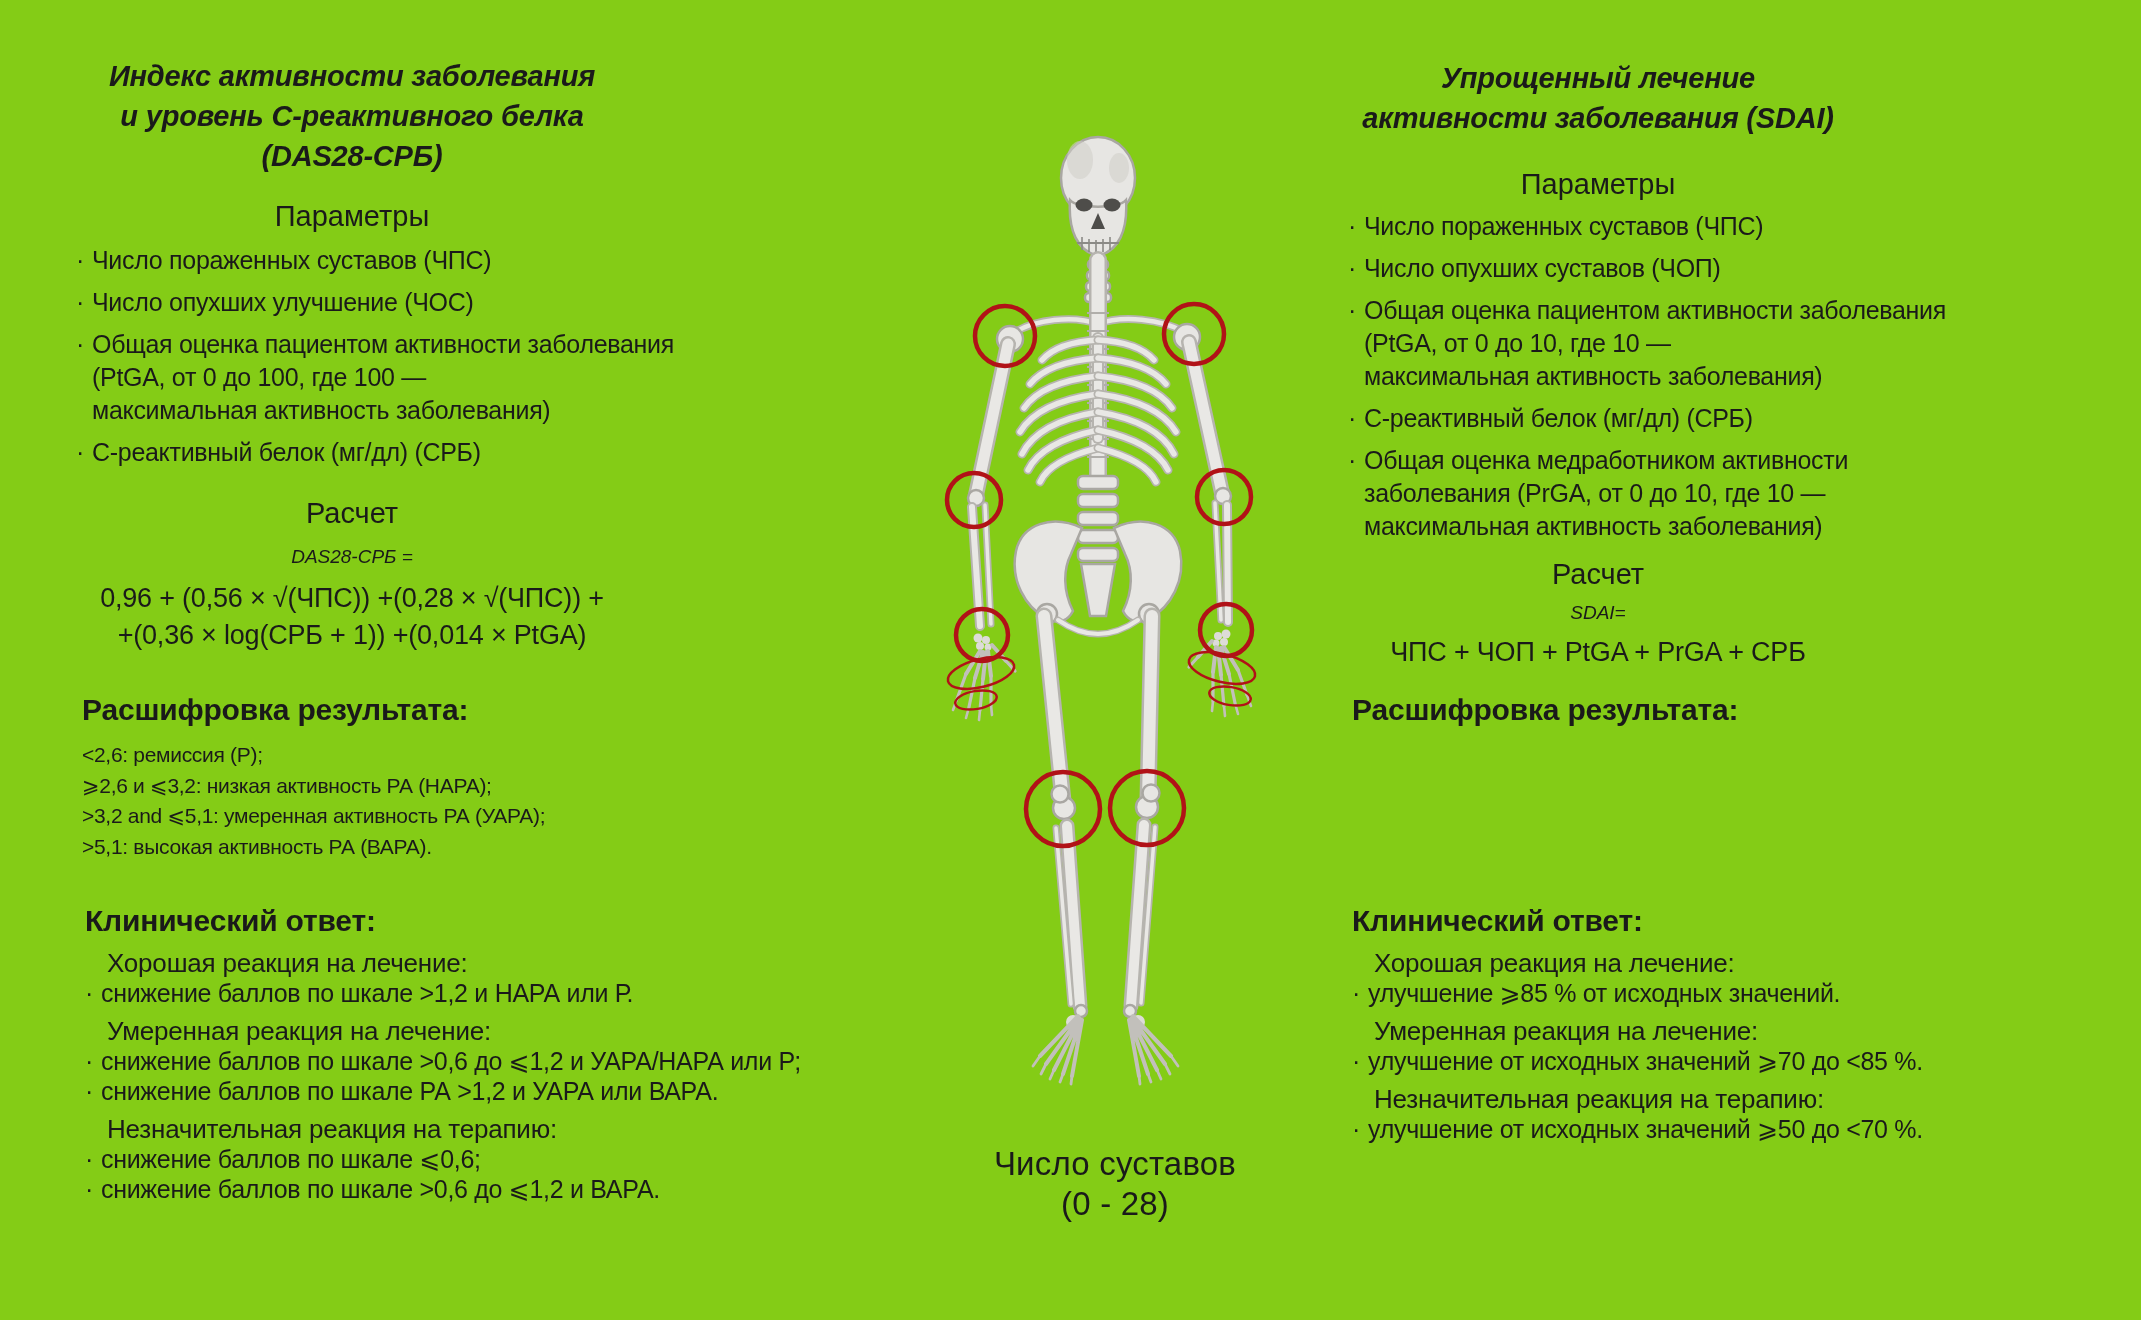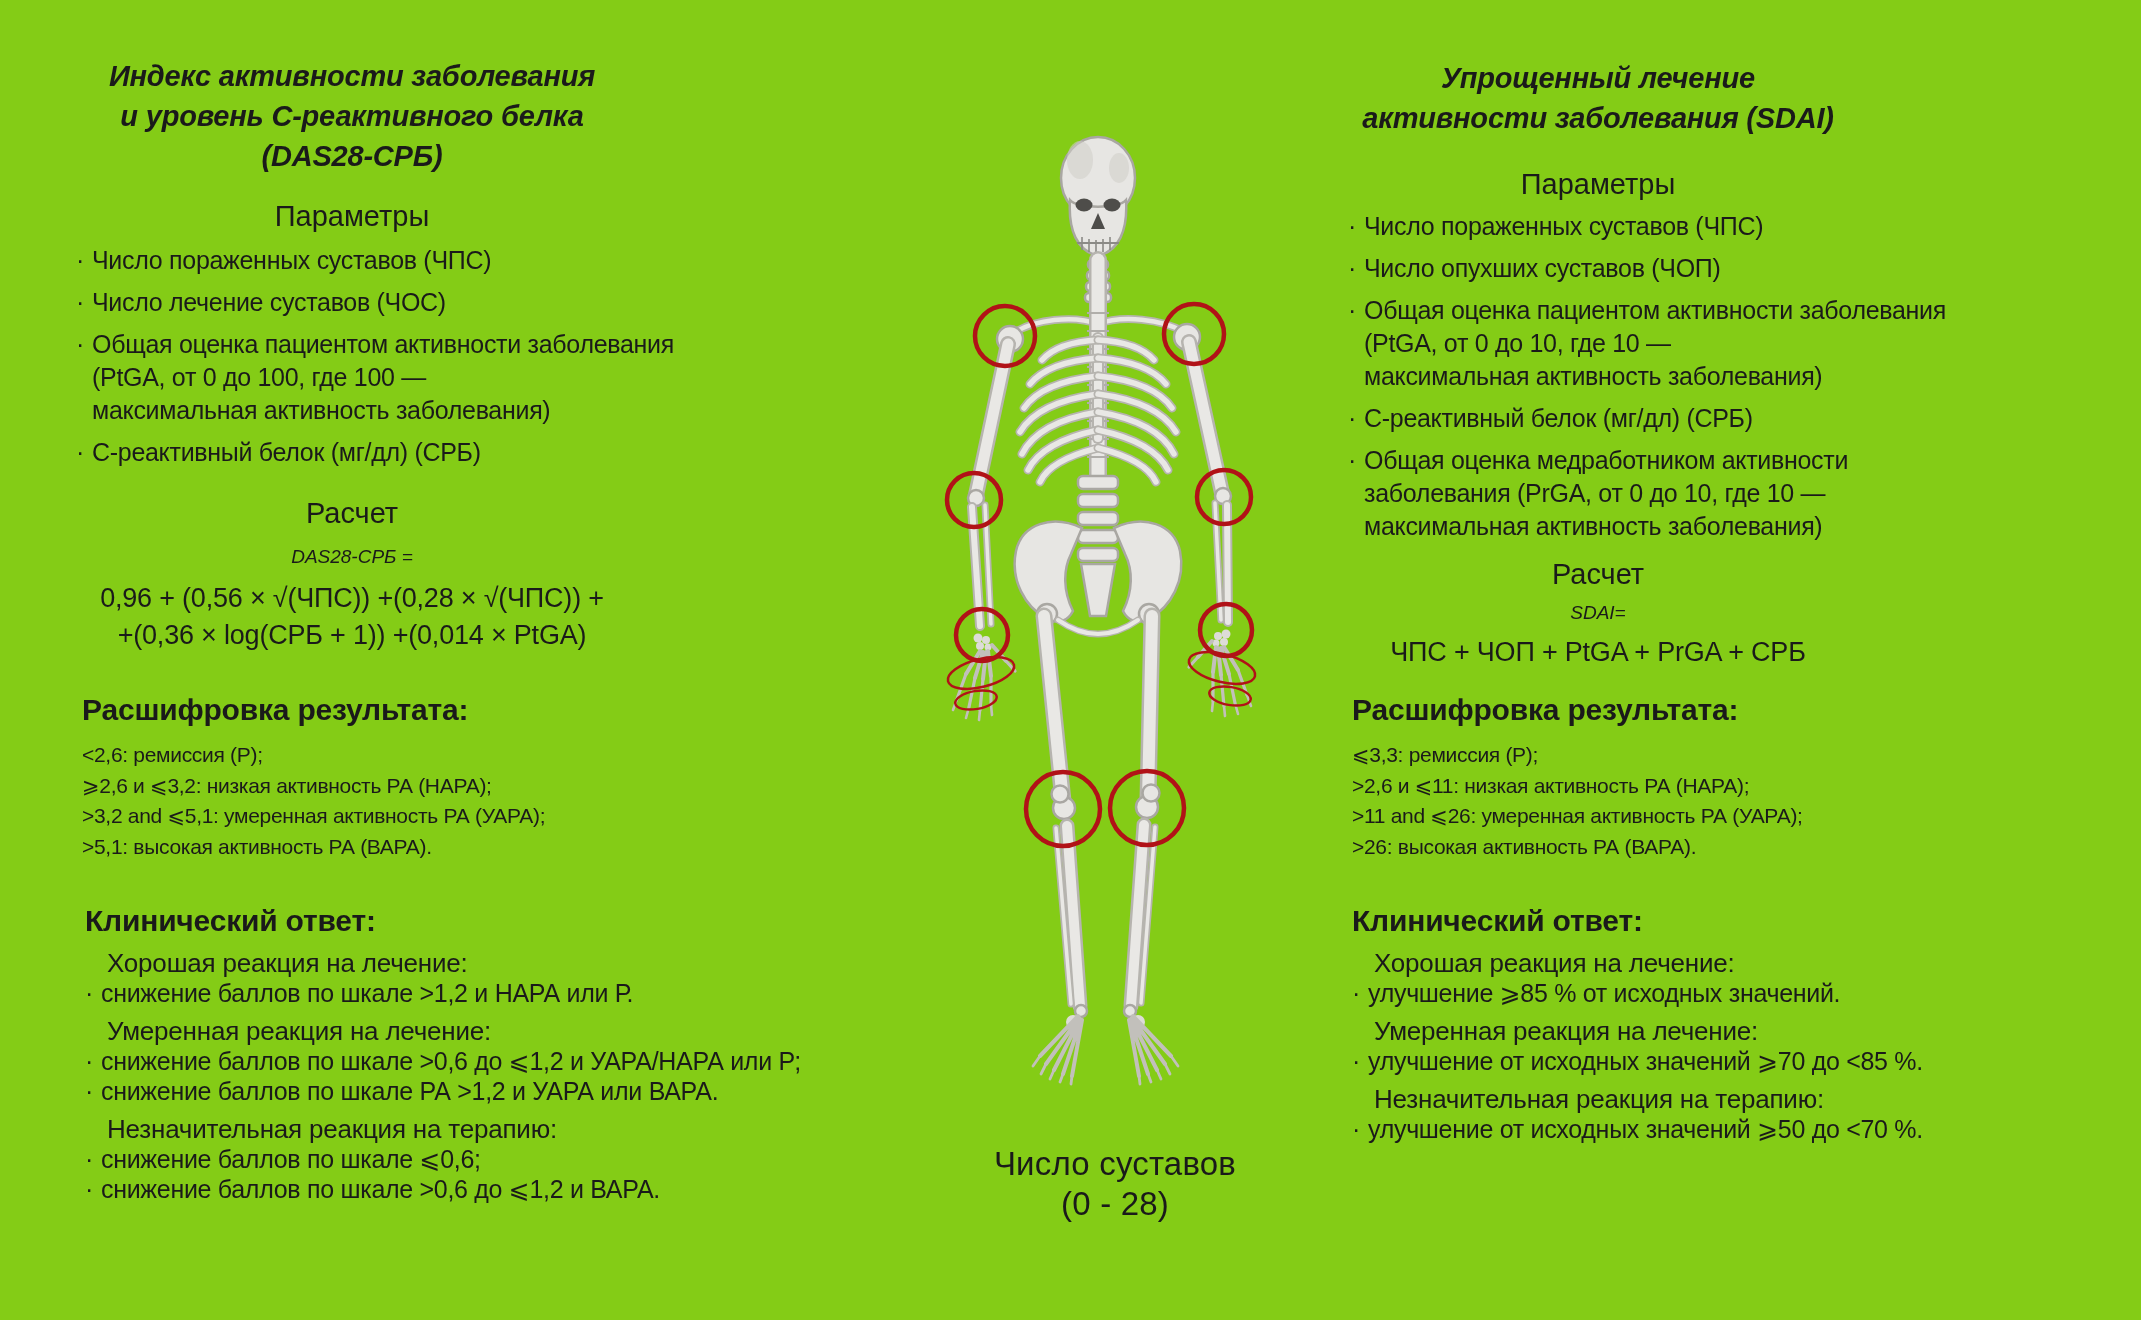--- a/index.html
+++ b/index.html
@@ -76,21 +76,21 @@
 (DAS28-СРБ)</div>
   <div class="blk c hmid" id="l-param-h">Параметры</div>
 
   <div class="blk" id="l-params">
     <div class="bi body">
       <span class="d">·</span>
       <span class="pre">Число пораженных суставов (ЧПС)</span>
     </div>
     <div class="bi body">
       <span class="d">·</span>
-      <span class="pre">Число лечение суставов (ЧОС)</span>
+      <span class="pre">Число опухших улучшение (ЧОС)</span>
     </div>
     <div class="bi body">
       <span class="d">·</span>
       <span class="pre">Общая оценка пациентом активности заболевания
 (PtGA, от 0 до 100, где 100 —
 максимальная активность заболевания)</span>
     </div>
     <div class="bi body">
       <span class="d">·</span>
       <span class="pre">С-реактивный белок (мг/дл) (СРБ)</span>
@@ -326,26 +326,20 @@
 заболевания (PrGA, от 0 до 10, где 10 —
 максимальная активность заболевания)</span>
     </div>
   </div>
 
   <div class="blk c hmid" id="r-calc-h">Расчет</div>
   <div class="blk c fname" id="r-fname">SDAI=</div>
   <div class="blk c formula" id="r-formula">ЧПС + ЧОП + PtGA + PrGA + СРБ</div>
 
   <div class="blk hbold" id="r-int-h">Расшифровка результата:</div>
-  <div class="blk" id="r-interp">
-    <div class="interp">⩽3,3: ремиссия (Р);</div>
-    <div class="interp">&gt;2,6 и ⩽11: низкая активность РА (НАРА);</div>
-    <div class="interp">&gt;11 and ⩽26: умеренная активность РА (УАРА);</div>
-    <div class="interp">&gt;26: высокая активность РА (ВАРА).</div>
-  </div>
 
   <div class="blk hbold" id="r-clin-h">Клинический ответ:</div>
   <div class="blk" id="r-clin">
     <div class="grp">
       <div class="glabel">Хорошая реакция на лечение:</div>
       <div class="gitem">
         <span class="d">·</span>
         <span>улучшение ⩾85 % от исходных значений.</span>
       </div>
     </div>

